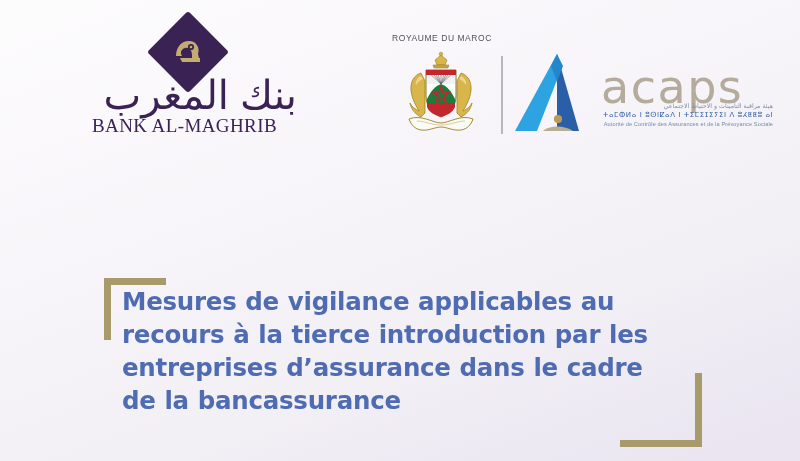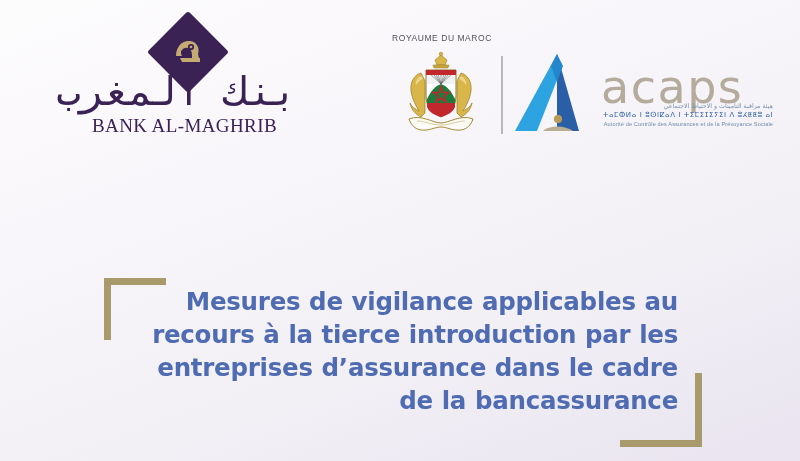--- a/index.html
+++ b/index.html
@@ -66,22 +66,22 @@
     left: 20px;
     top: 20px;
     width: 36px;
     height: 36px;
   }
   #bam-arabic {
     position: absolute;
     left: 0;
     top: 60px;
     width: 225px;
-    text-align: left;
-    font-family: Liberation Mono, monospace;
+    text-align: right;
+    font-family: Liberation Sans, sans-serif;
     font-size: 40px;
     line-height: 46px;
     color: #3b2255;
     direction: rtl;
     letter-spacing: -1px;
     white-space: nowrap;
   }
   #bam-latin {
     position: absolute;
     left: 0;
@@ -239,21 +239,21 @@
     position: absolute;
     right: 0; bottom: 0;
     width: 7px; height: 74px;
     background: #a89a6b;
   }
   #slide-title {
     position: absolute;
     left: 122px;
     top: 23px;
     width: 556px;
-    text-align: right;
+    text-align: left;
     font-family: "DejaVu Sans", sans-serif;
     font-weight: bold;
     font-size: 24.5px;
     line-height: 33px;
     letter-spacing: -0.25px;
     color: #4f6cb3;
     word-spacing: 0.5px;
   }
 </style>
 </head>

